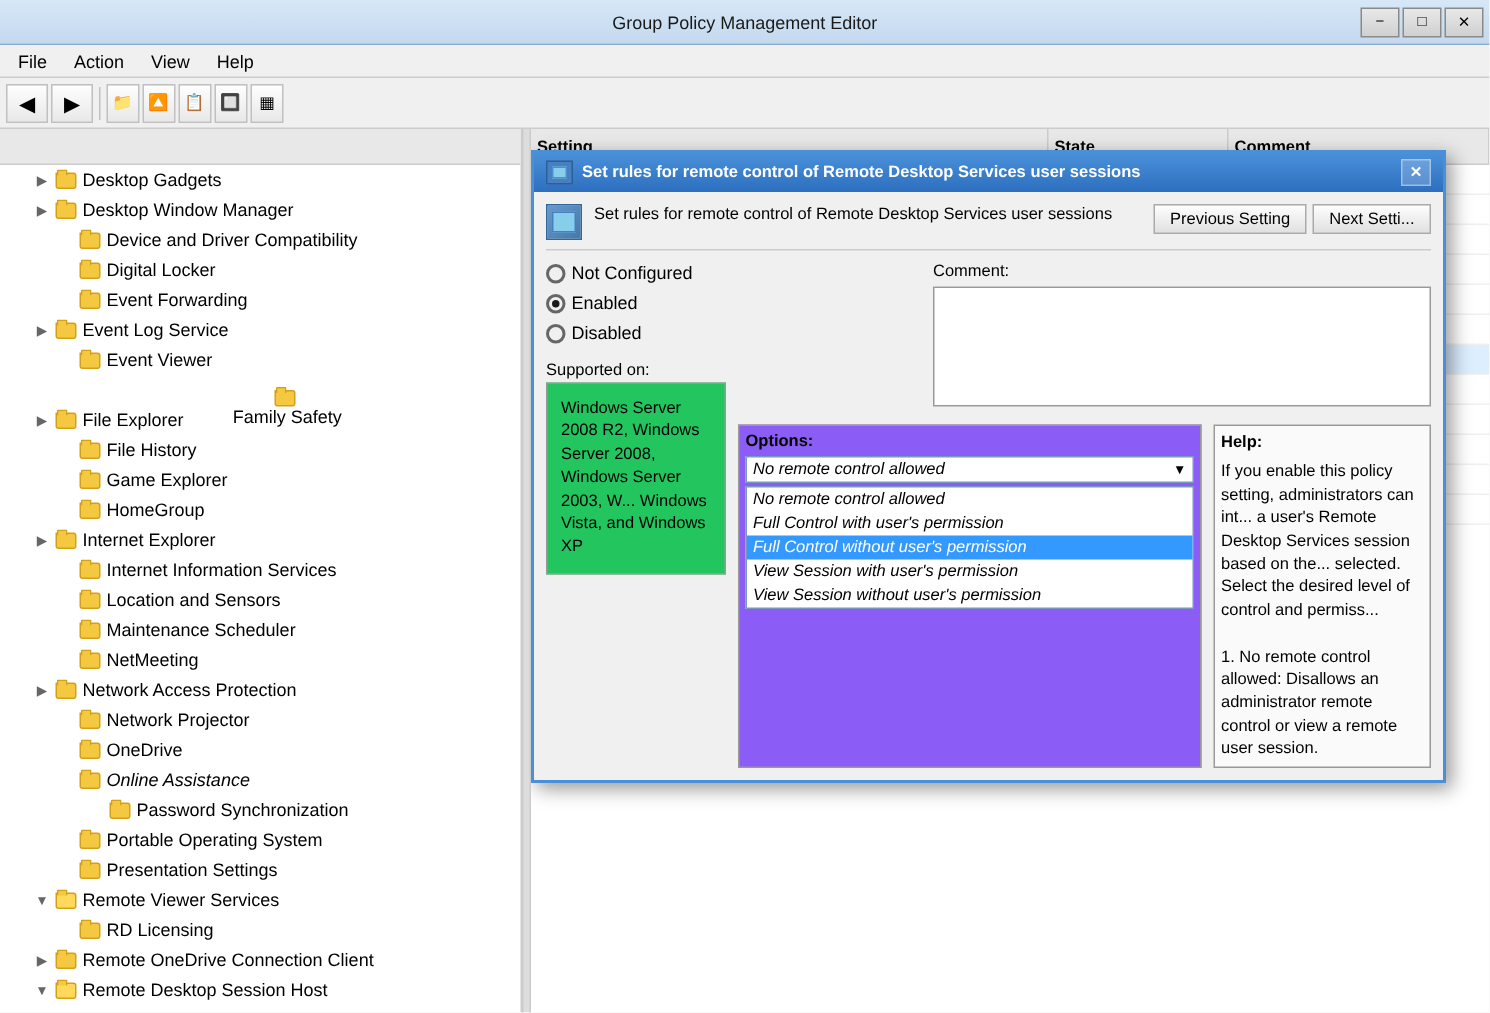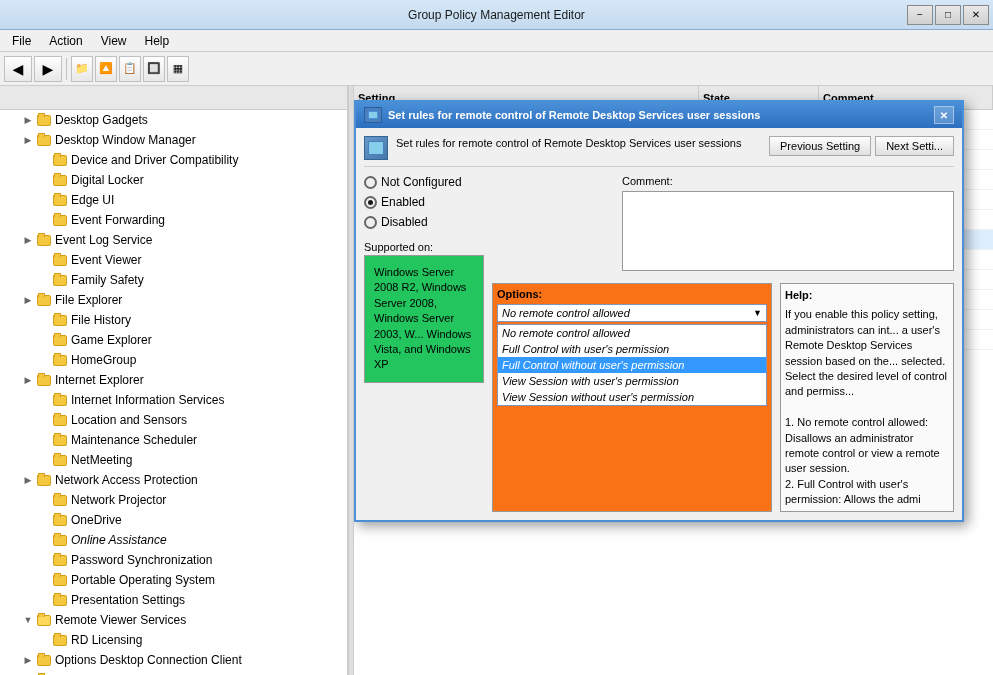--- a/index.html
+++ b/index.html
@@ -371,23 +371,23 @@
       line-height: 1.4;
     }
     
     
     .options-section {
       display: flex;
       gap: 8px;
       margin-top: 4px;
     }
     .options-box {
-      width: 280px;
+      width: 309px;
       border: 1px solid #999;
-      background: #f97316;
+      background: #8b5cf6;
       padding: 4px;
     }
     .options-title {
       font-size: 11px;
       font-weight: bold;
       margin-bottom: 4px;
     }
     .dropdown-container {
       position: relative;
       font-style: italic;
@@ -488,27 +488,20 @@
       </div>
 
       <div class="tree-item" style="padding-left:36px;">
         <div class="tree-expand" style="visibility:hidden;">▶</div>
         <div class="tree-icon">
             <div class="folder-icon"></div>
           </div>
         <span>Digital Locker</span>
       </div>
 
-      <div class="tree-item" style="padding-left:36px;">
-        <div class="tree-expand" style="visibility:hidden;">▶</div>
-        <div class="tree-icon">
-            <div class="folder-icon"></div>
-          </div>
-        <span>Edge UI</span>
-      </div>
 
       <div class="tree-item" style="padding-left:36px;">
         <div class="tree-expand" style="visibility:hidden;">▶</div>
         <div class="tree-icon">
             <div class="folder-icon"></div>
           </div>
         <span>Event Forwarding</span>
       </div>
 
       <div class="tree-item" style="padding-left:20px;">
@@ -520,21 +513,21 @@
       </div>
 
       <div class="tree-item" style="padding-left:36px;">
         <div class="tree-expand" style="visibility:hidden;">▶</div>
         <div class="tree-icon">
             <div class="folder-icon"></div>
           </div>
         <span>Event Viewer</span>
       </div>
 
-      <div class="tree-item" style="padding-left:36px;">
+      <div class="tree-item" style="padding-left:36px;flex-direction:column;">
         <div class="tree-expand" style="visibility:hidden;">▶</div>
         <div class="tree-icon">
             <div class="folder-icon"></div>
           </div>
         <span>Family Safety</span>
       </div>
 
       <div class="tree-item" style="padding-left:20px;">
         <div class="tree-expand">▶</div>
         <div class="tree-icon">
@@ -632,21 +625,21 @@
       </div>
 
       <div class="tree-item" style="padding-left:36px;font-style:italic;">
         <div class="tree-expand" style="visibility:hidden;">▶</div>
         <div class="tree-icon">
             <div class="folder-icon"></div>
           </div>
         <span>Online Assistance</span>
       </div>
 
-      <div class="tree-item" style="padding-left:36px;">
+      <div class="tree-item" style="padding-left:36px;margin-left:20px;">
         <div class="tree-expand" style="visibility:hidden;">▶</div>
         <div class="tree-icon">
             <div class="folder-icon"></div>
           </div>
         <span>Password Synchronization</span>
       </div>
 
       <div class="tree-item" style="padding-left:36px;">
         <div class="tree-expand" style="visibility:hidden;">▶</div>
         <div class="tree-icon">
@@ -677,21 +670,21 @@
             <div class="folder-icon"></div>
           </div>
         <span>RD Licensing</span>
       </div>
 
       <div class="tree-item" style="padding-left:20px;">
         <div class="tree-expand">▶</div>
         <div class="tree-icon">
             <div class="folder-icon"></div>
           </div>
-        <span>Options Desktop Connection Client</span>
+        <span>Remote OneDrive Connection Client</span>
       </div>
 
       <div class="tree-item" style="padding-left:20px;">
         <div class="tree-expand">▼</div>
         <div class="tree-icon">
             <div class="folder-icon folder-open"></div>
           </div>
         <span>Remote Desktop Session Host</span>
       </div>
 

